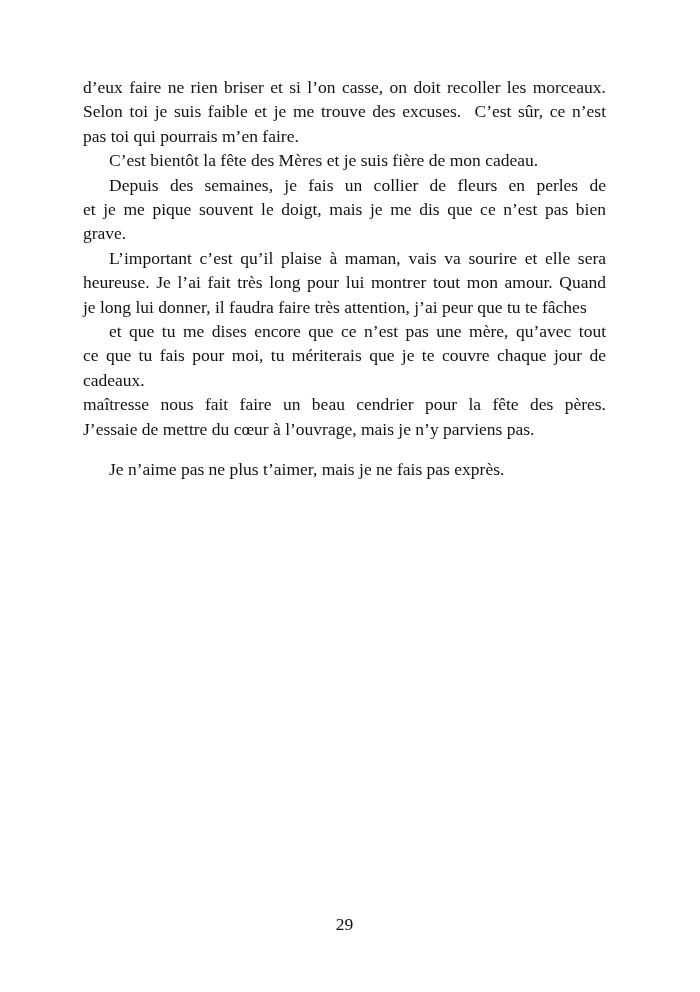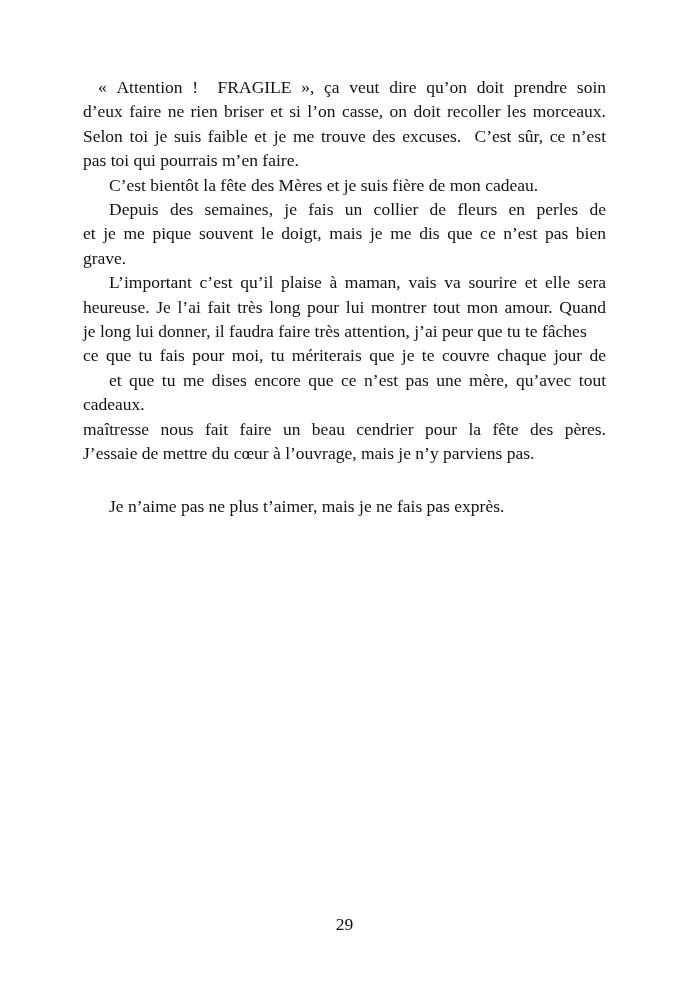--- a/index.html
+++ b/index.html
@@ -28,40 +28,39 @@
   .para { margin: 0; padding: 0; }
   .line {
     text-align: justify;
     text-justify: inter-word;
     white-space: pre-wrap;
   }
   .line.j { text-align-last: justify; }
   .line.l { text-align-last: left; }
   .ind  { text-indent: 26px; }
   .ind1 { text-indent: 15px; }
-  .gap-top { margin-top: 28px; }
+  .gap-top { margin-top: 16px; }
   .page-number {
     position: absolute;
     left: 83px;
     top: 912px;
     width: 523px;
     text-align: center;
     font-size: 17.5px;
     line-height: 24.4px;
   }
 </style>
 </head>
 <body>
 
 <div class="page">
 
   <div class="text-block">
 
     <div class="para">
-      <div class="line ind1 j">«&nbsp;Attention&nbsp;!&nbsp; FRAGILE&nbsp;», ça veut dire qu’on doit prendre soin</div>
       <div class="line j">d’eux faire ne rien briser et si l’on casse, on doit recoller les morceaux.</div>
       <div class="line j">Selon toi je suis faible et je me trouve des excuses.&nbsp; C’est sûr, ce n’est</div>
       <div class="line l">pas toi qui pourrais m’en faire.</div>
     </div>
 
     <div class="para">
       <div class="line ind l">C’est bientôt la fête des Mères et je suis fière de mon cadeau.</div>
     </div>
 
     <div class="para">
@@ -70,22 +69,22 @@
       <div class="line l">grave.</div>
     </div>
 
     <div class="para">
       <div class="line ind j">L’important c’est qu’il plaise à maman, vais va sourire et elle sera</div>
       <div class="line j">heureuse. Je l’ai fait très long pour lui montrer tout mon amour. Quand</div>
       <div class="line l">je long lui donner, il faudra faire très attention, j’ai peur que tu te fâches</div>
     </div>
 
     <div class="para">
+      <div class="line ind j">et que tu me dises encore que ce n’est pas une mère, qu’avec tout</div>
       <div class="line j">ce que tu fais pour moi, tu mériterais que je te couvre chaque jour de</div>
-      <div class="line ind j">et que tu me dises encore que ce n’est pas une mère, qu’avec tout</div>
       <div class="line l">cadeaux.</div>
     </div>
 
     <div class="para">
       <div class="line j">maîtresse nous fait faire un beau cendrier pour la fête des pères.</div>
       <div class="line l">J’essaie de mettre du cœur à l’ouvrage, mais je n’y parviens pas.</div>
     </div>
 
     <div class="para gap-top">
       <div class="line ind l">Je n’aime pas ne plus t’aimer, mais je ne fais pas exprès.</div>

